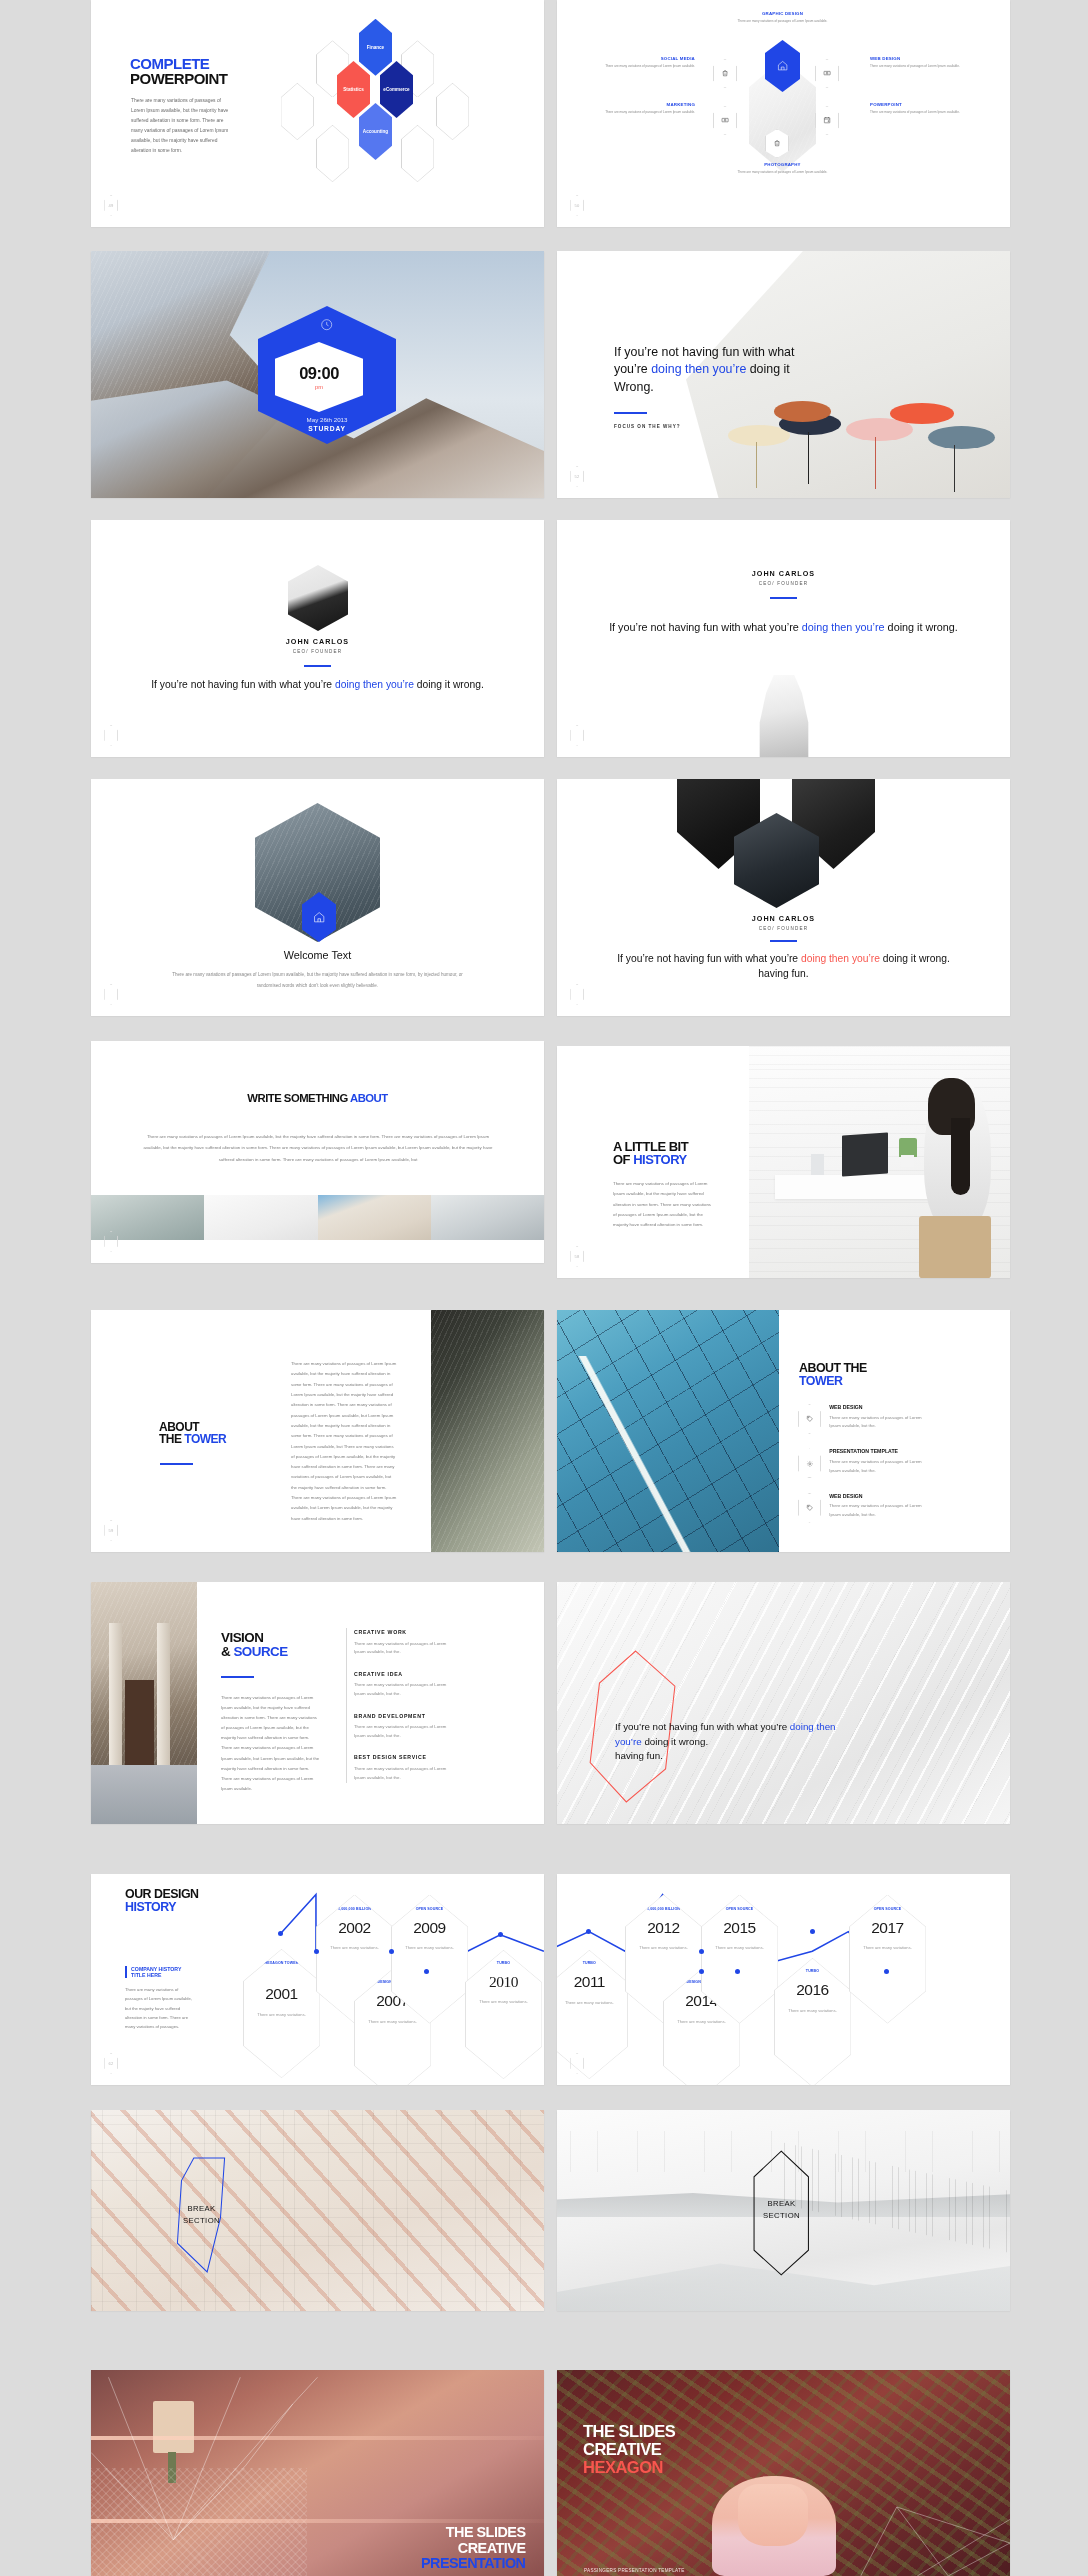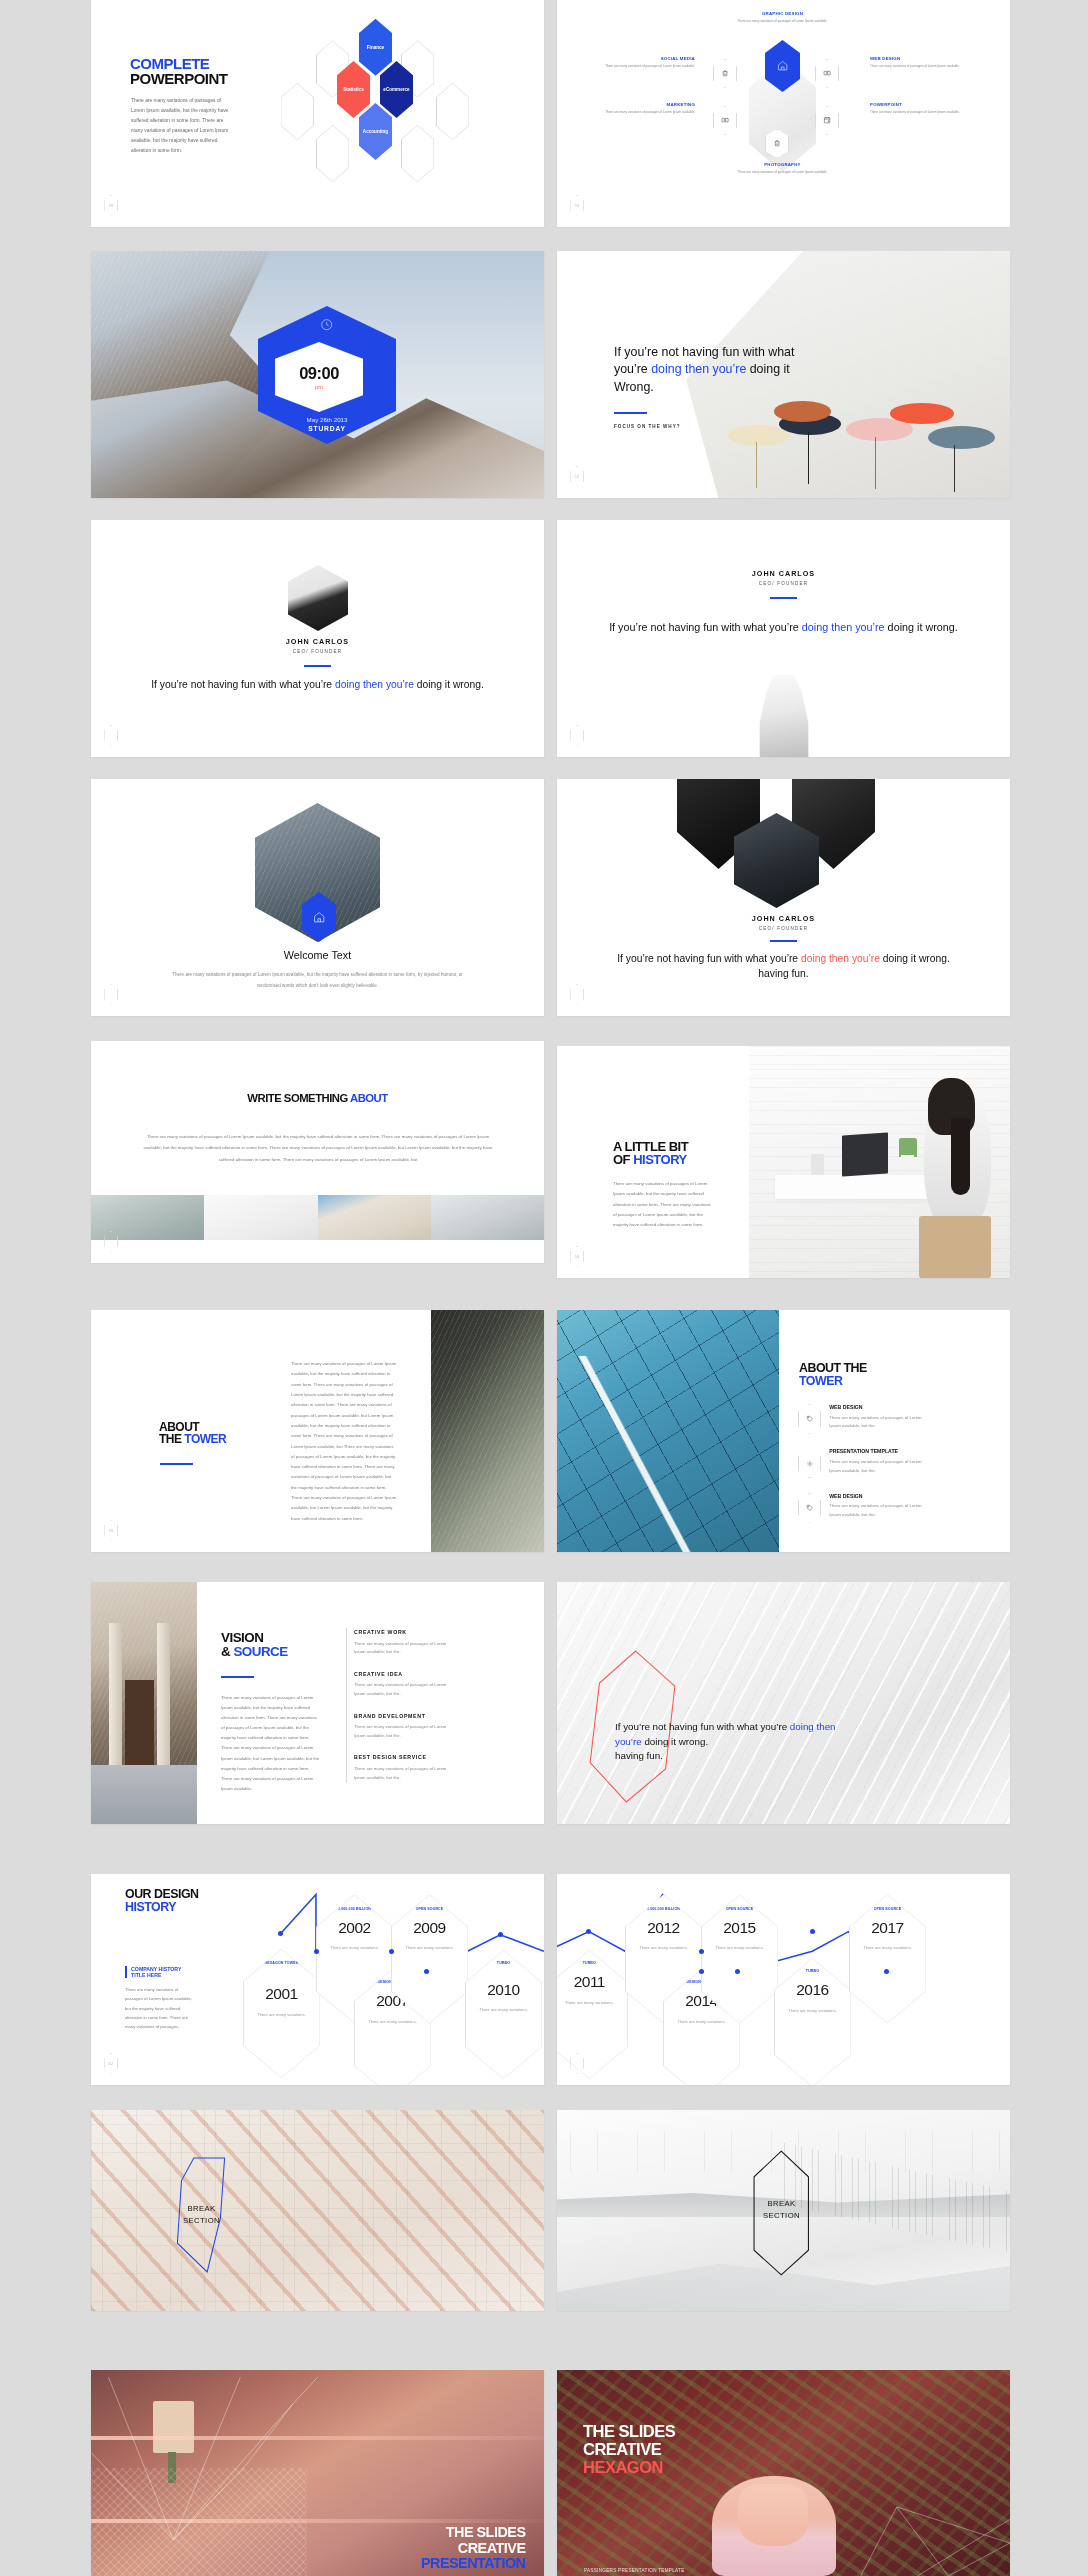--- a/index.html
+++ b/index.html
@@ -517,21 +517,21 @@
     <div class="tl-hex" style="left:300px;top:20.6px;">
       <div class="tl-inner">
         <div class="tl-tag" style="margin-top:12.4px;">OPEN SOURCE</div>
         <div class="tl-year" style="margin-top:8.2px;">2009</div>
         <div class="tl-note" style="margin-top:7.2px;">There are many variations.</div>
       </div>
     </div>
     <div class="tl-hex" style="left:374px;top:76px;">
       <div class="tl-inner">
         <div class="tl-tag" style="margin-top:11.3px;">TURBO</div>
-        <div class="tl-year" style="margin-top:16px;">2010</div>
+        <div class="tl-year" style="margin-top:8px;font-family:Liberation Serif, serif;">2010</div>
         <div class="tl-note" style="margin-top:7.2px;">There are many variations.</div>
       </div>
     </div>
 
     <div class="dot" style="left:187px;top:57px;"></div>
     <div class="dot" style="left:223px;top:75px;"></div>
     <div class="dot" style="left:298px;top:75px;"></div>
     <div class="dot" style="left:333px;top:95px;"></div>
     <div class="dot" style="left:407px;top:58px;"></div>
     <div class="pgnum">62</div>

